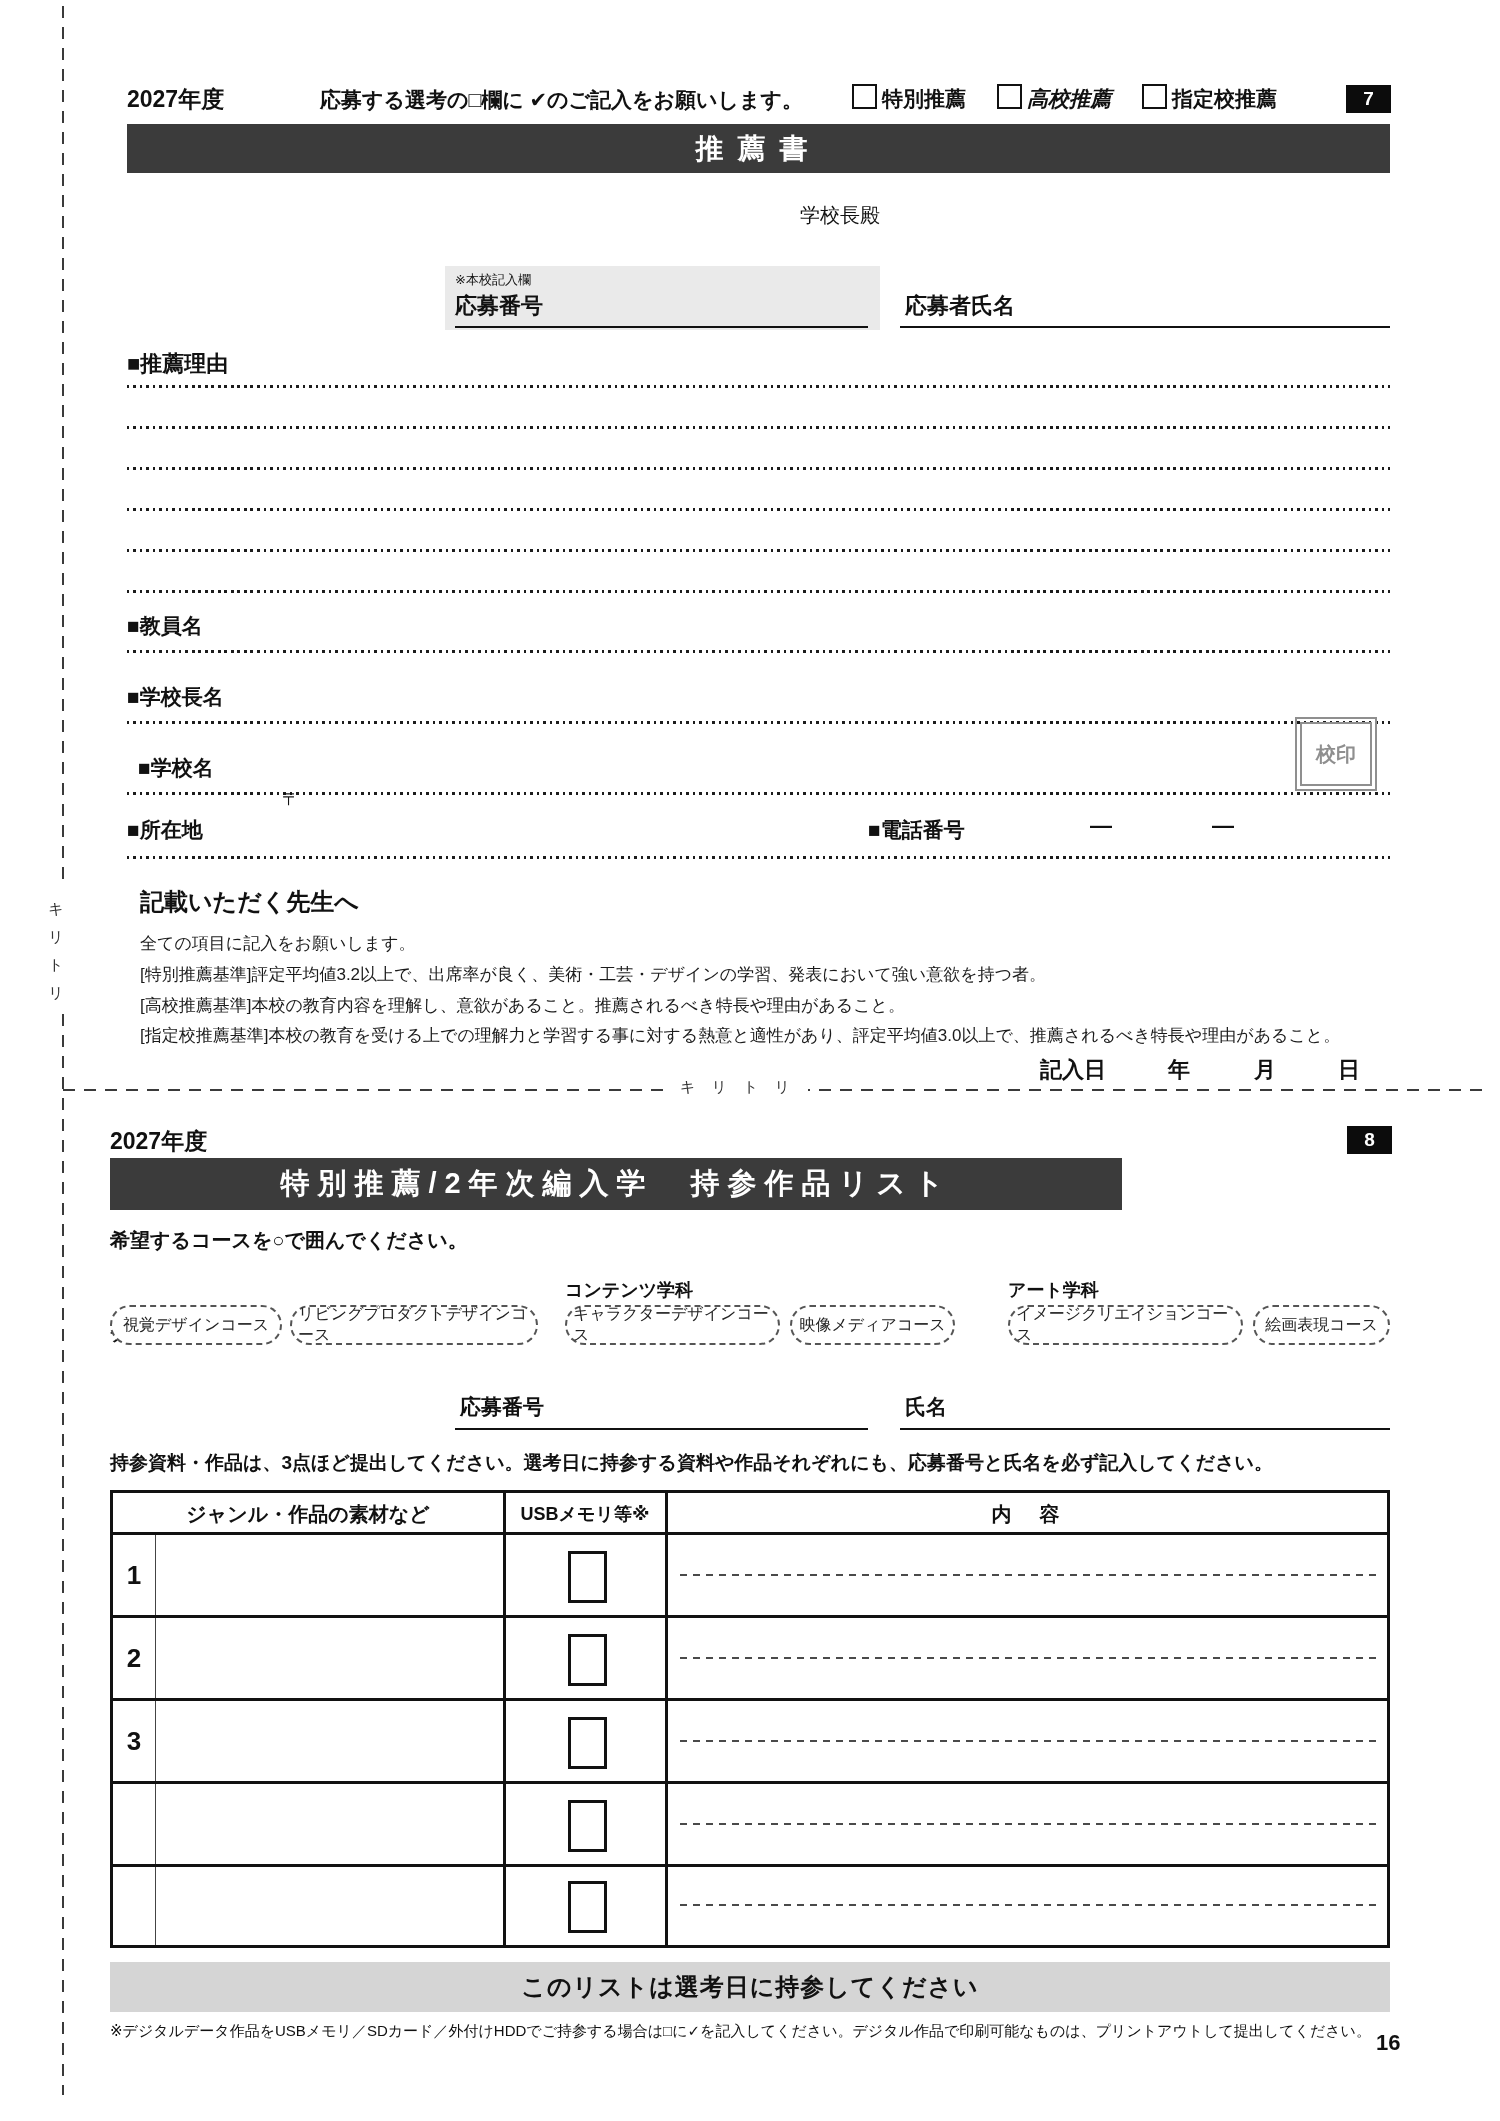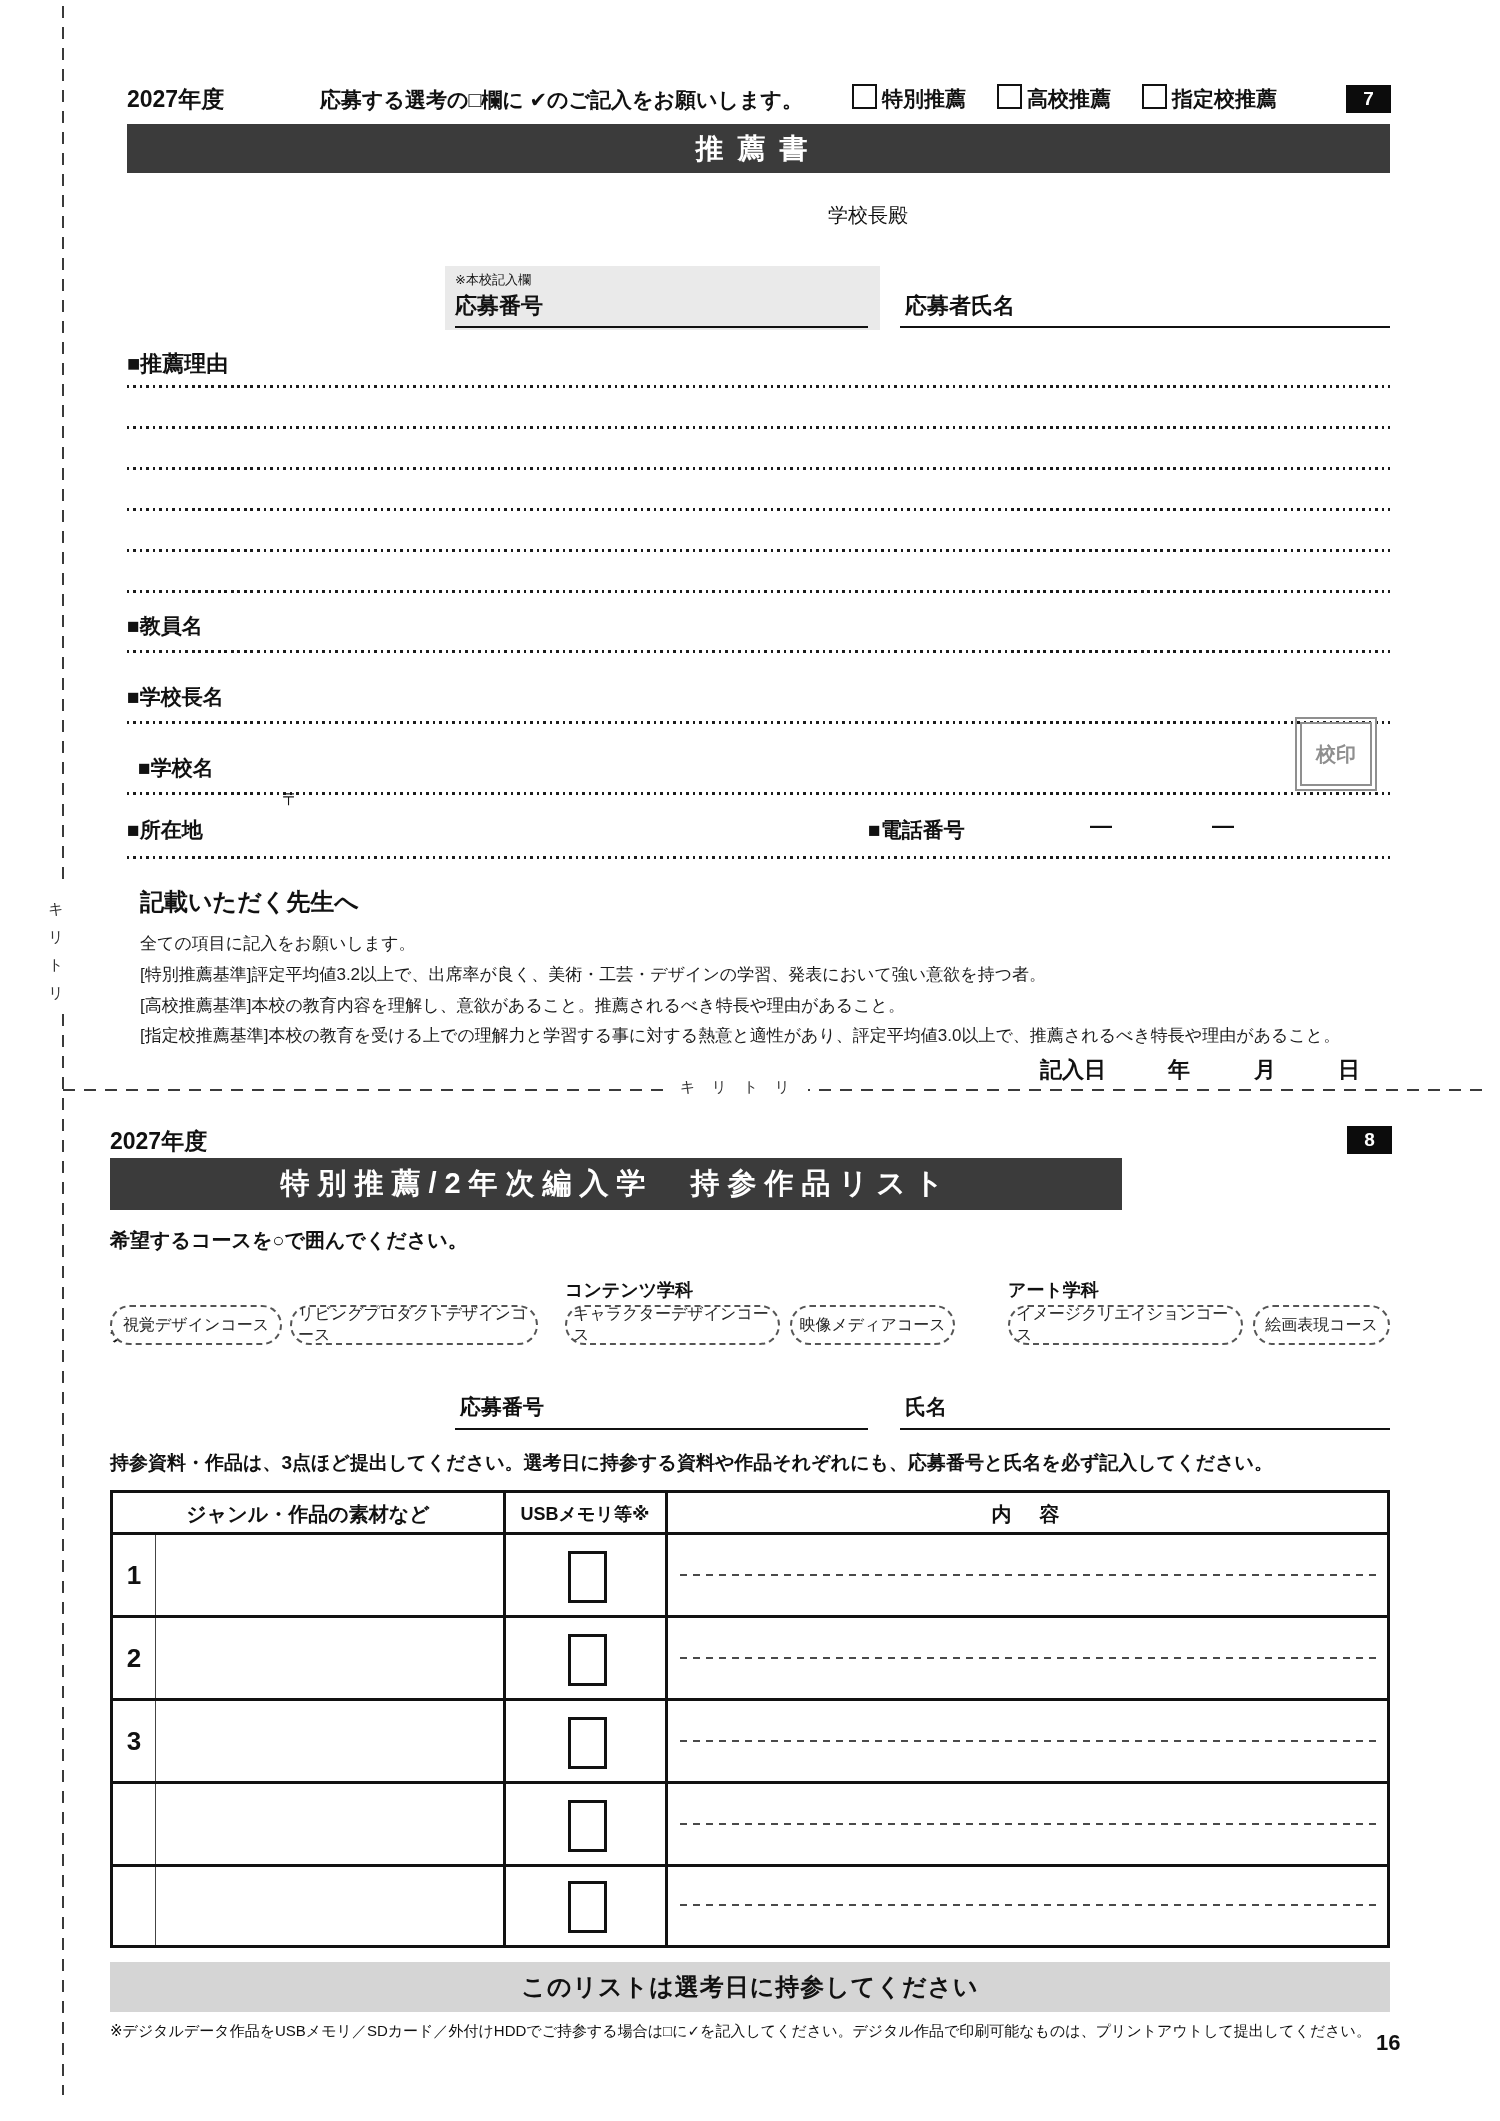--- a/index.html
+++ b/index.html
@@ -47,31 +47,31 @@
   <div class="abs cuth" style="left:63px;top:1089px;width:1427px;"></div>
   <div class="abs" style="left:668px;top:1078px;background:#fff;padding:0 12px;font-size:15px;color:#333;letter-spacing:6px;">キ リ ト リ</div>
 
   <div class="abs b" style="left:127px;top:84px;font-size:23px;">2027年度</div>
   <div class="abs" style="left:320px;top:86px;font-size:21px;font-weight:600;">応募する選考の□欄に ✔のご記入をお願いします。</div>
 
   <div class="abs" style="left:852px;top:84px;">
     <span class="cbx"></span><span class="b" style="font-size:21px;">特別推薦</span>
   </div>
   <div class="abs" style="left:997px;top:84px;">
-    <span class="cbx"></span><span class="b" style="font-size:21px;">高校推薦</span>
+    <span class="cbx"></span><span class="b" style="font-size:21px;font-style:italic;">高校推薦</span>
   </div>
   <div class="abs" style="left:1142px;top:84px;">
     <span class="cbx"></span><span class="b" style="font-size:21px;">指定校推薦</span>
   </div>
 
   <div class="abs badge" style="left:1346px;top:85px;width:45px;height:28px;">7</div>
 
   <div class="abs bar" style="left:127px;top:124px;width:1263px;height:49px;font-size:28px;font-weight:bold;letter-spacing:14px;">推薦書</div>
 
-  <div class="abs" style="left:800px;top:202px;font-size:20px;margin-left:28px;">学校長殿</div>
+  <div class="abs" style="left:800px;top:202px;font-size:20px;">学校長殿</div>
 
   <div class="abs" style="left:445px;top:266px;width:435px;height:64px;background:#eaeaea;"></div>
   <div class="abs" style="left:455px;top:271px;font-size:13px;">※本校記入欄</div>
   <div class="abs b" style="left:455px;top:291px;font-size:22px;">応募番号</div>
   <div class="abs uline" style="left:455px;top:326px;width:413px;"></div>
 
   <div class="abs b" style="left:905px;top:291px;font-size:22px;">応募者氏名</div>
   <div class="abs uline" style="left:900px;top:326px;width:490px;"></div>
 
   <div class="abs b" style="left:127px;top:349px;font-size:22px;">■推薦理由</div>

